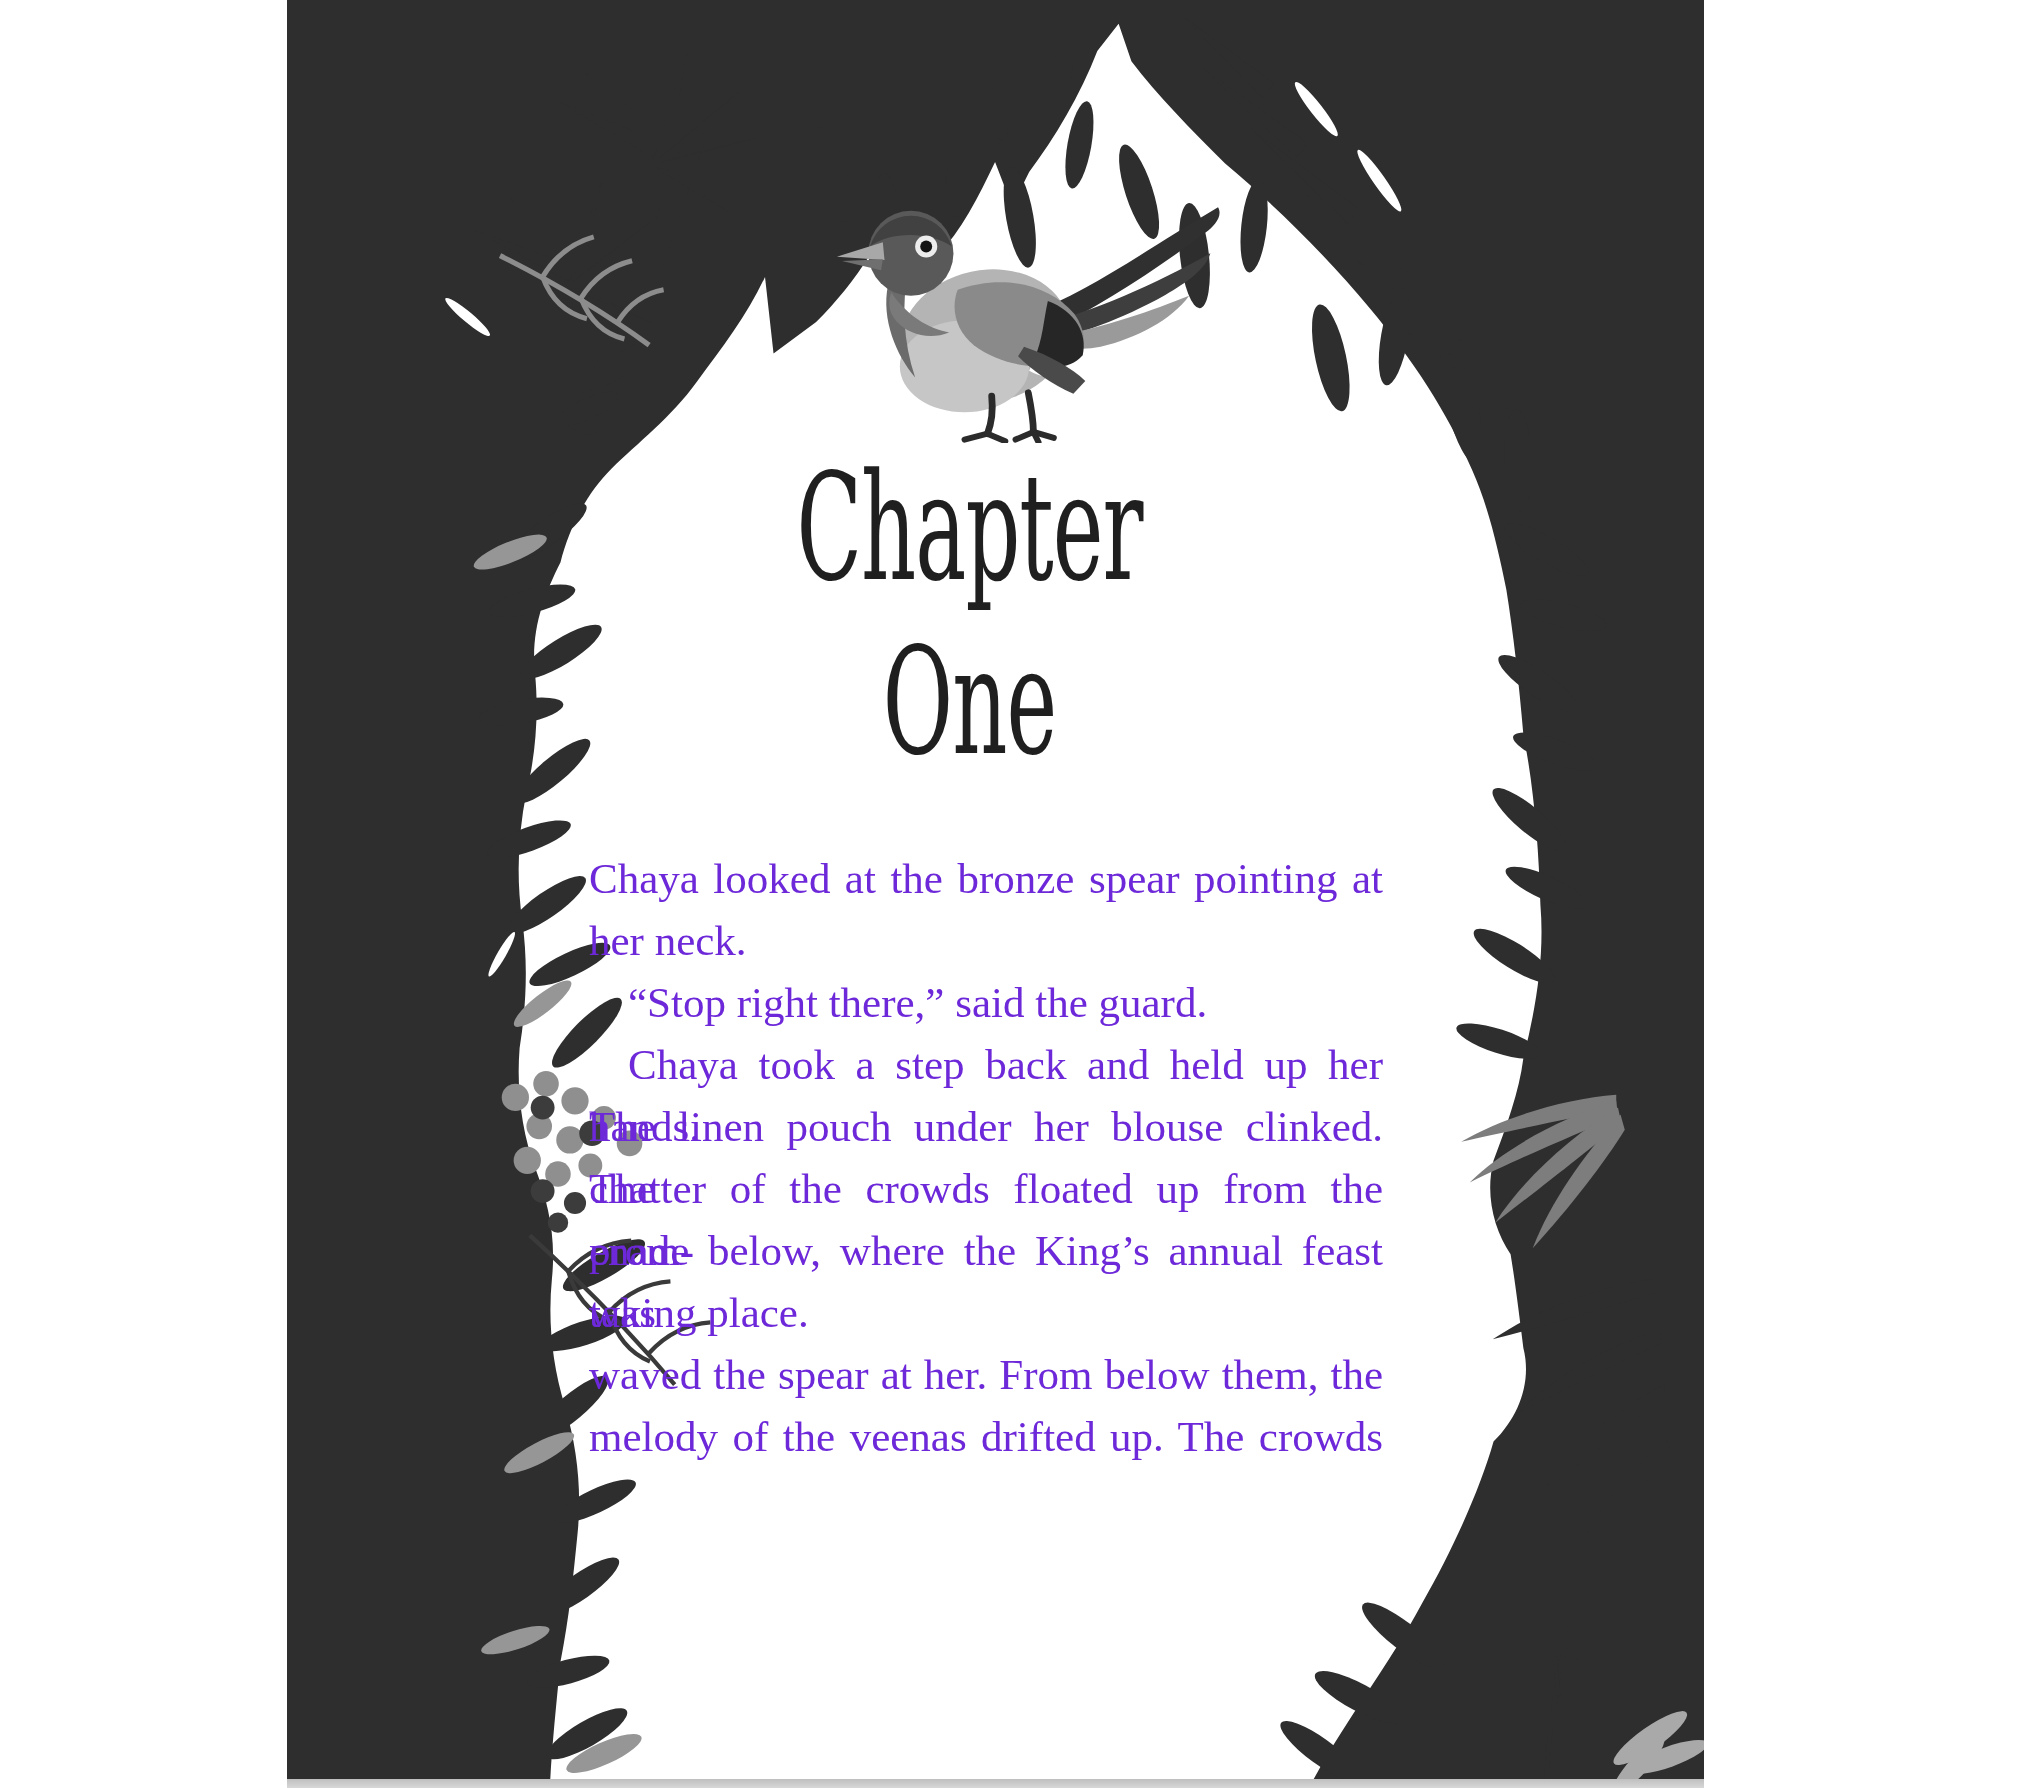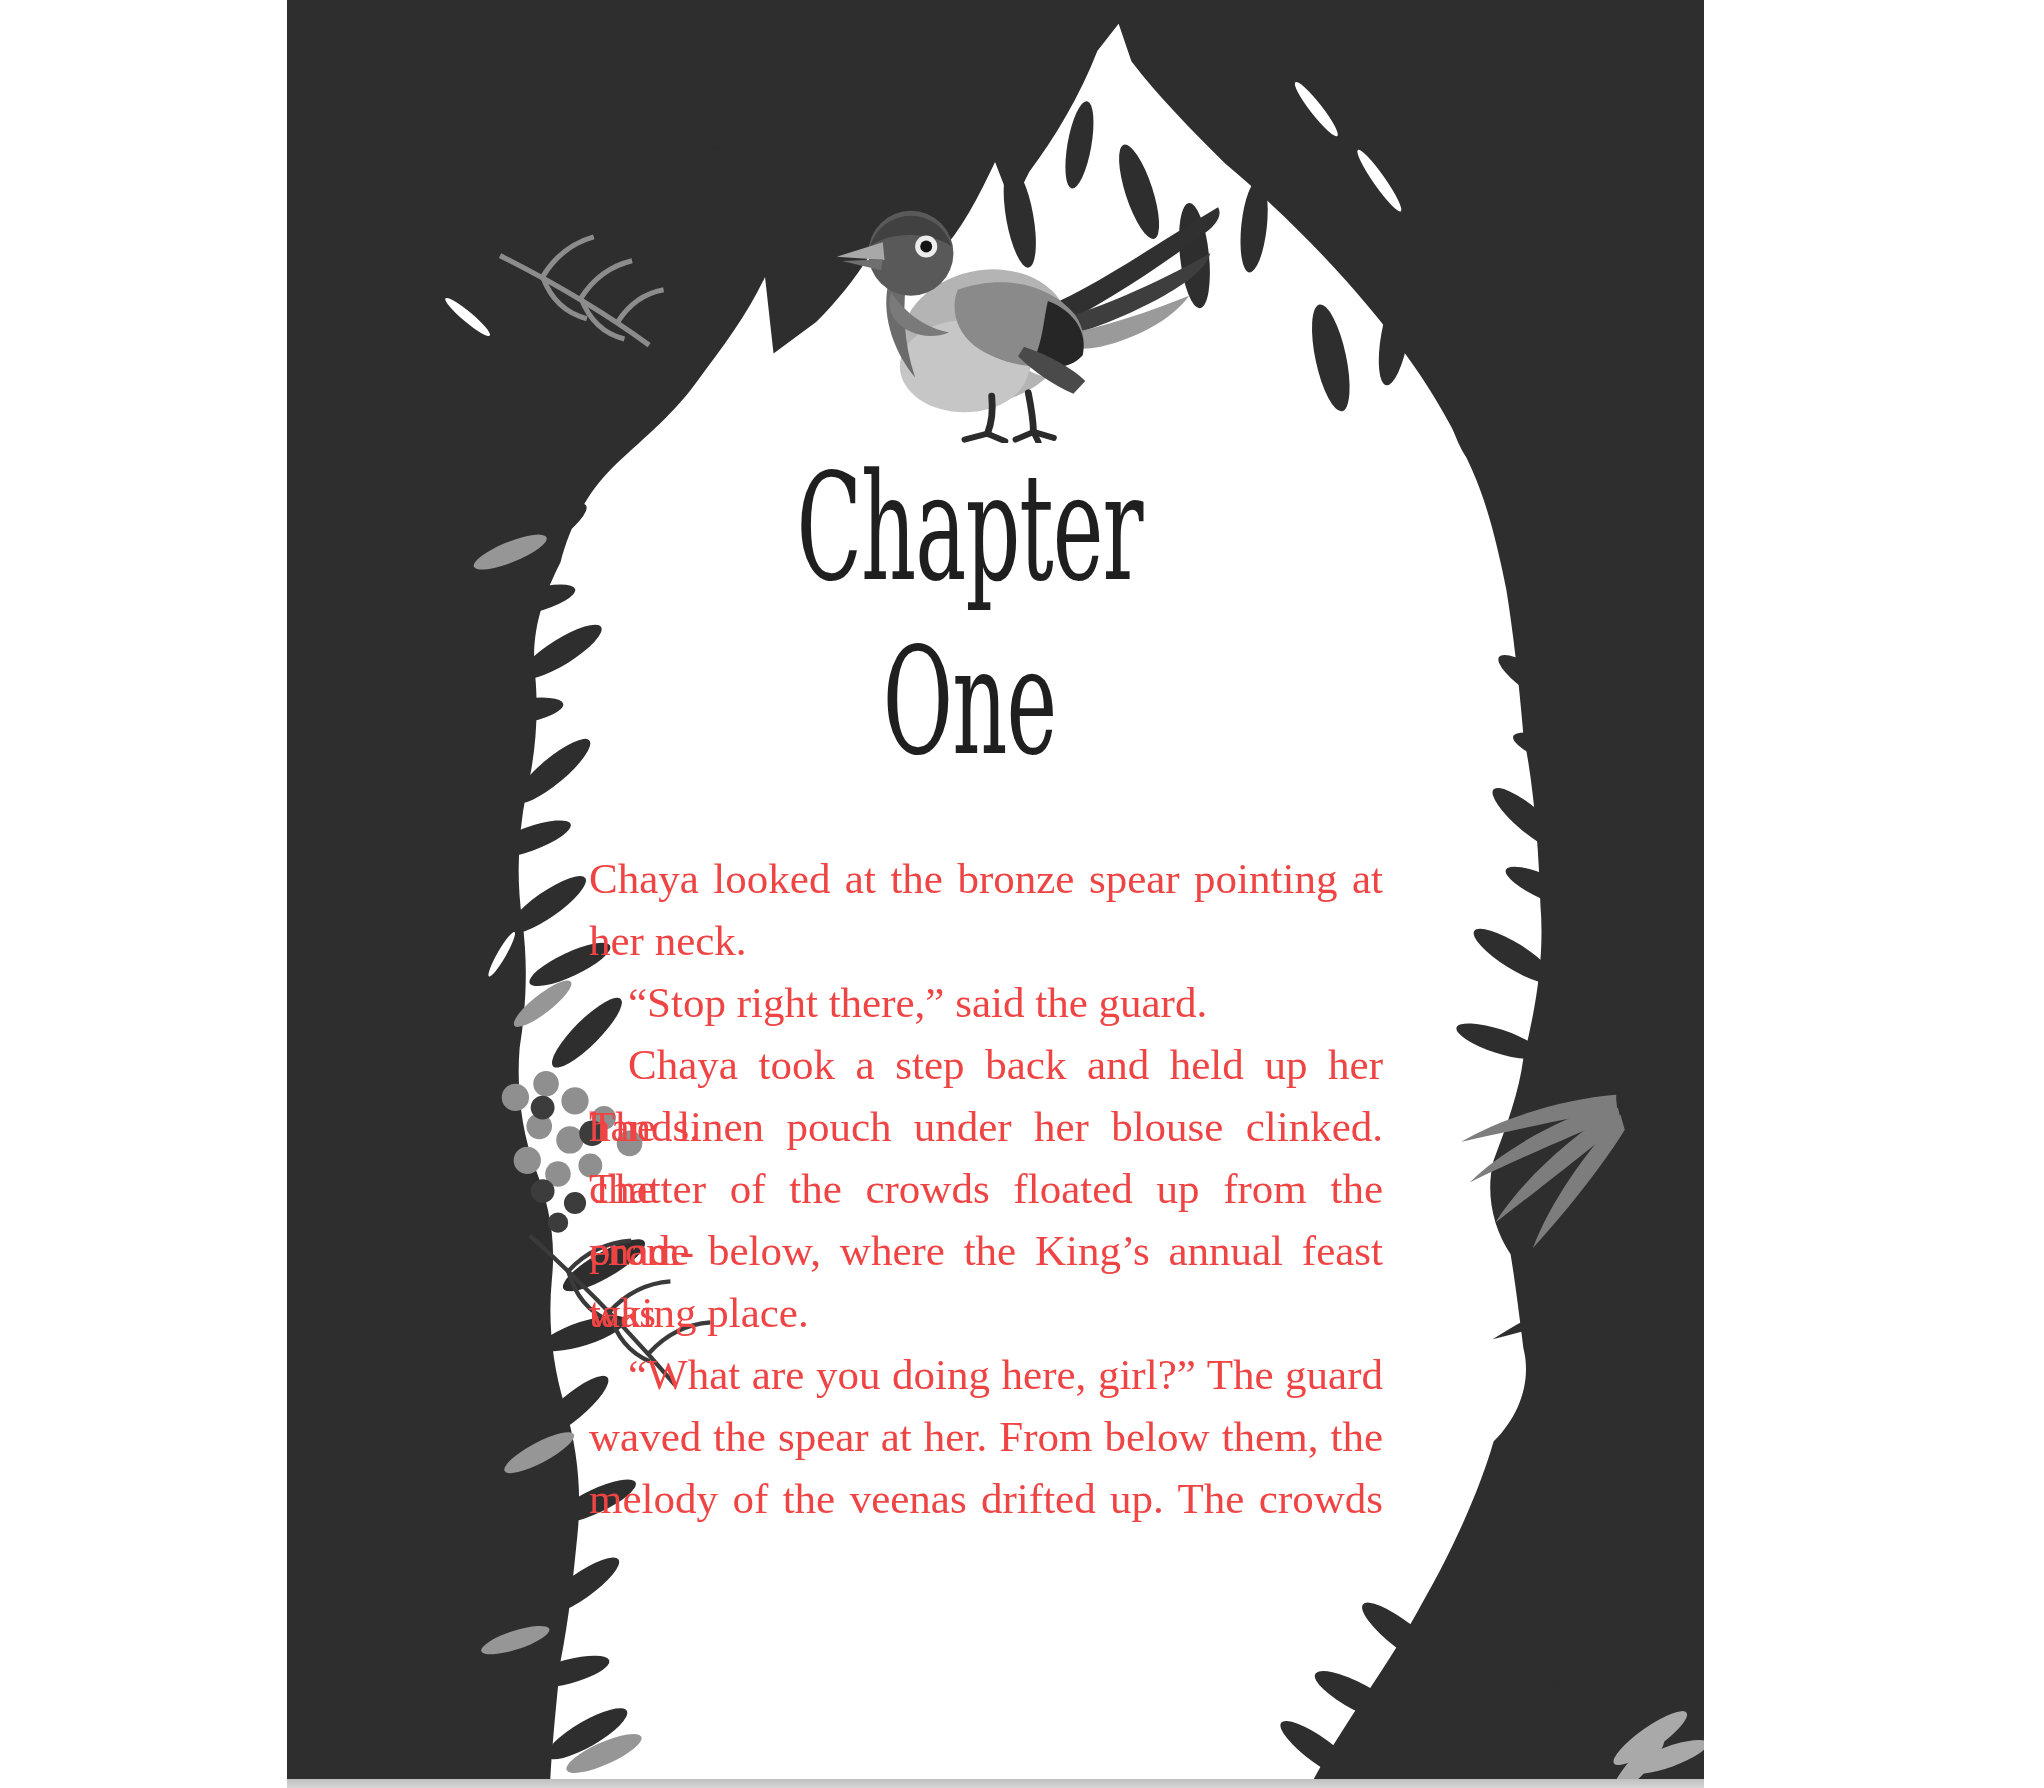--- a/index.html
+++ b/index.html
@@ -7,21 +7,21 @@
           font-family:"Liberation Serif", serif;}
   .page{position:absolute;left:287px;top:0;width:1417px;height:1322px;background:#ffffff;}
   .border-art{position:absolute;left:0;top:0;width:1417px;height:1779px;}
   .footer-strip{position:absolute;left:287px;top:1779px;width:1417px;height:10.2px;
                 background:linear-gradient(#bfbfbf,#dadada);}
   .bird{position:absolute;left:543px;top:175px;width:400px;height:268px;}
   .heading{position:absolute;left:-25.6px;top:441px;width:100%;text-align:center;
            font-family:"DejaVu Serif", serif;color:#1f1f1f;
            transform:scaleX(0.60) scaleY(1.04);transform-origin:50% 0;}
   .heading .hline{font-size:143px;line-height:167px;letter-spacing:-1.7px;}
-  .textblock{position:absolute;left:302px;top:848px;width:794px;color:#ef4444;}
+  .textblock{position:absolute;left:302px;top:848px;width:794px;color:#6d28d9;}
   .bline{font-size:43px;line-height:62px;height:62px;white-space:nowrap;}
   .jl{white-space:normal;text-align:justify;text-align-last:justify;text-justify:inter-word;}
   .indent{text-indent:39px;font-family:Liberation Serif, serif;}
 </style>
 </head>
 <body>
 
 <div class="canvas">
   <div class="page">
 
@@ -266,21 +266,20 @@
 
     <div class="textblock">
       <div class="bline jl">Chaya looked at the bronze spear pointing at</div>
       <div class="bline">her neck.</div>
       <div class="bline indent">“Stop right there,” said the guard.</div>
       <div class="bline jl indent">Chaya took a step back and held up her hands.</div>
       <div class="bline jl">The linen pouch under her blouse clinked. The</div>
       <div class="bline jl">chatter of the crowds floated up from the prom-</div>
       <div class="bline jl">enade below, where the King’s annual feast was</div>
       <div class="bline">taking place.</div>
-      <div class="bline jl indent">“What are you doing here, girl?” The guard</div>
       <div class="bline jl">waved the spear at her. From below them, the</div>
       <div class="bline jl">melody of the veenas drifted up. The crowds</div>
     </div>
 
   </div>
 
   <div class="footer-strip"></div>
 </div>
 
 

